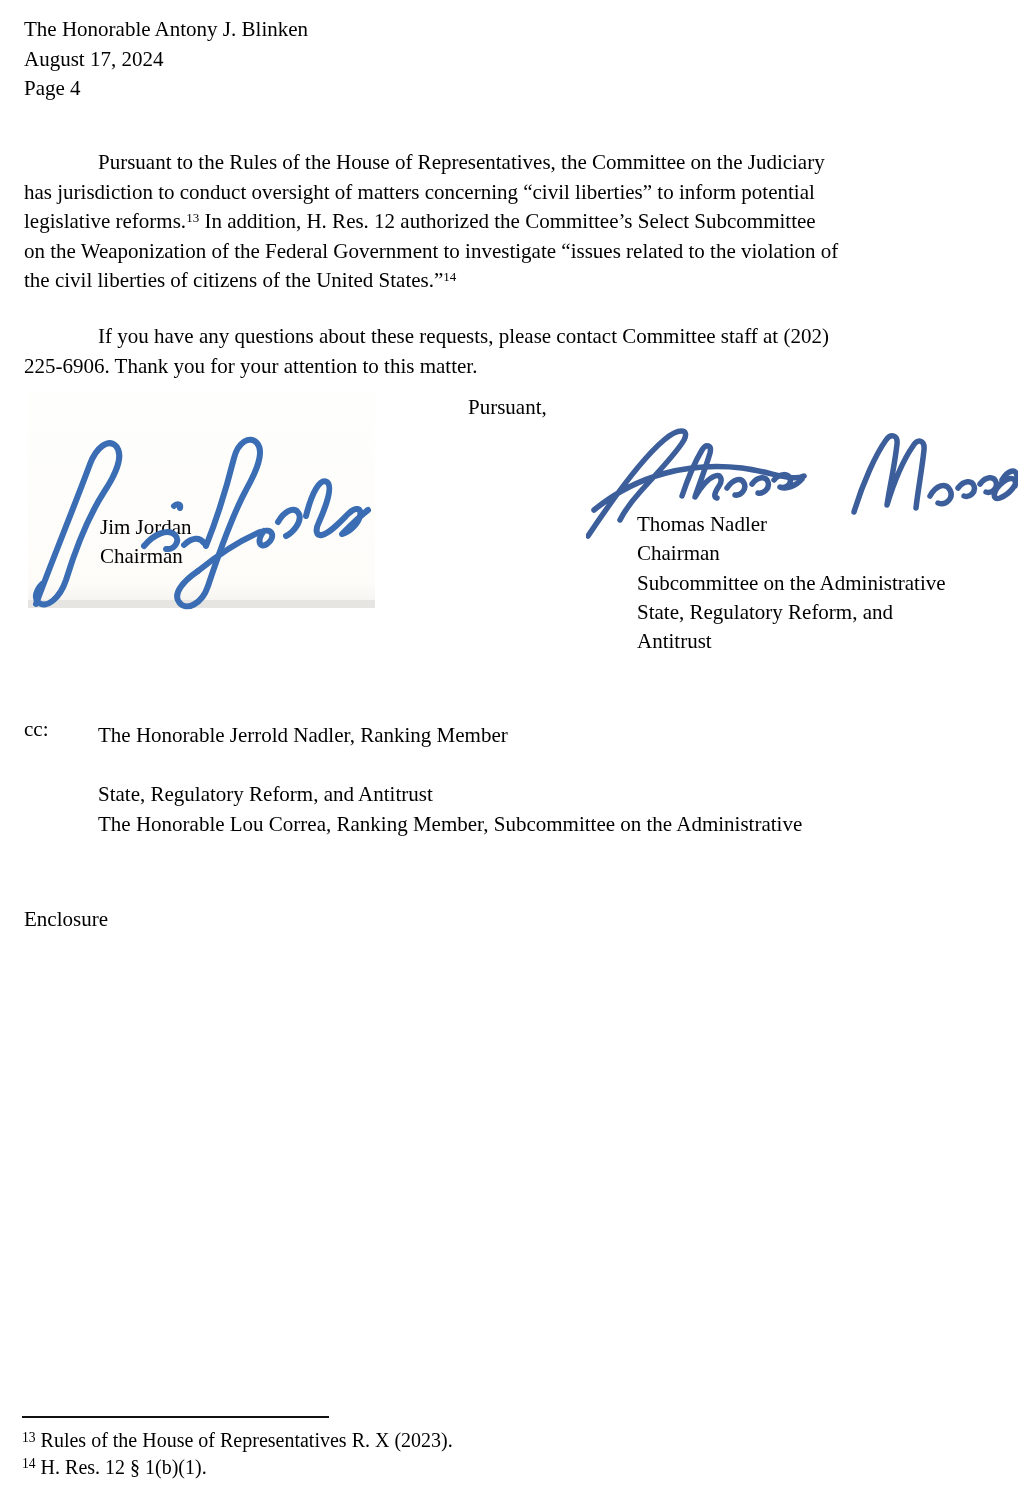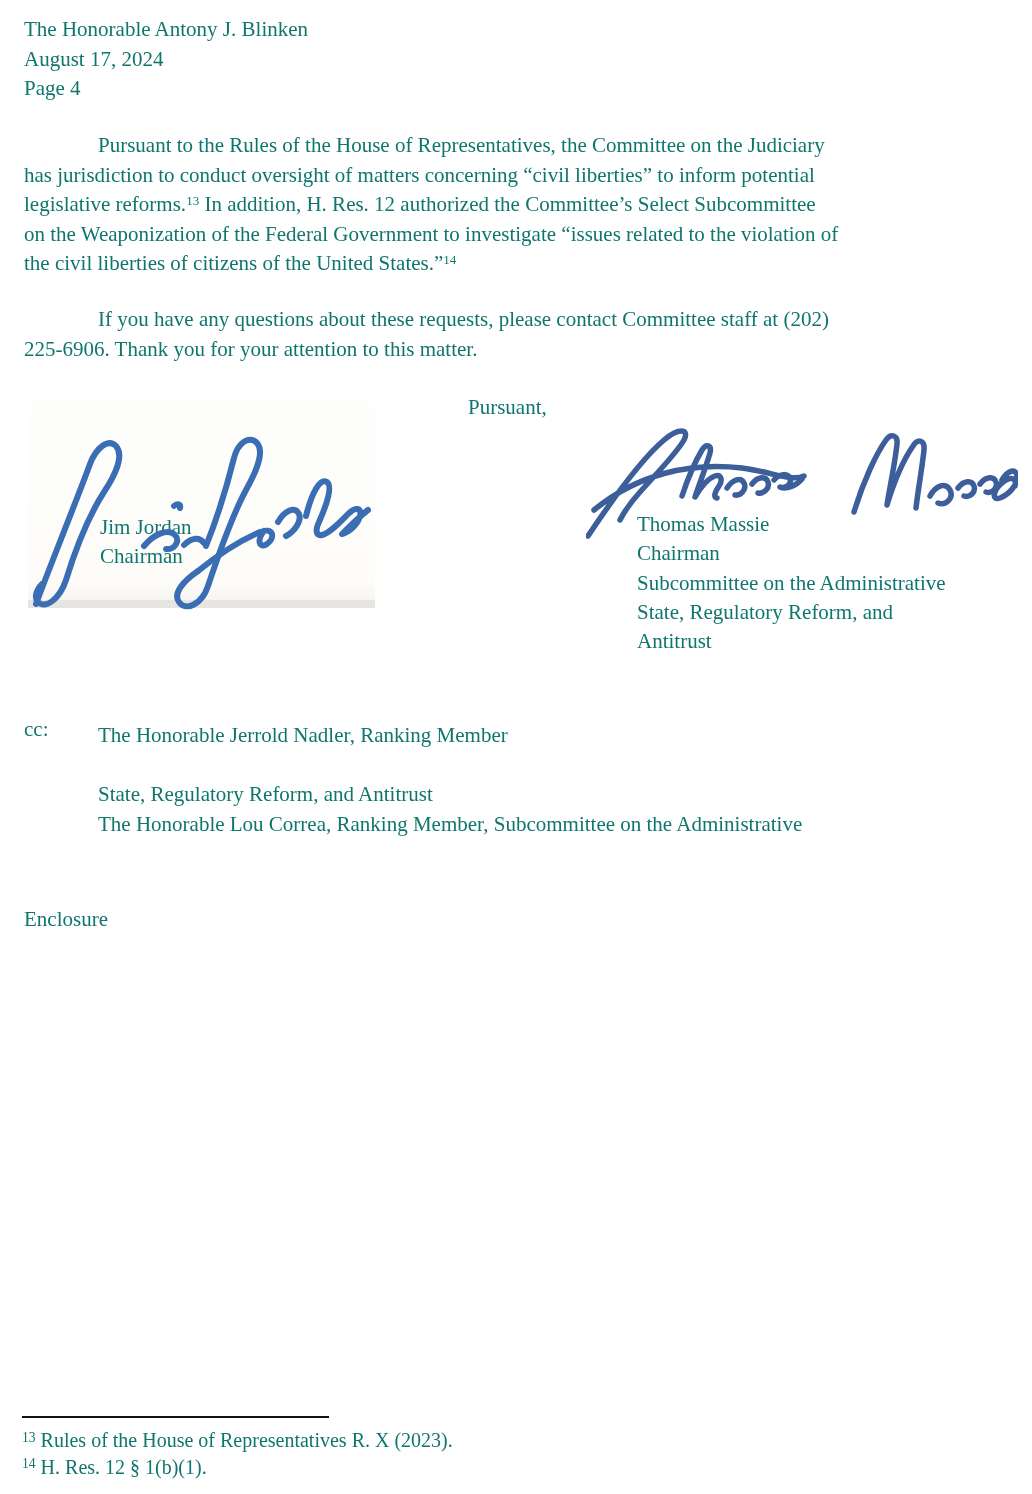--- a/index.html
+++ b/index.html
@@ -2,34 +2,34 @@
 <html><head>
 <meta charset="utf-8">
 <style>
   html,body{margin:0;padding:0;background:#ffffff;}
   .page{
     position:relative;
     width:1032px;height:1494px;
     background:#ffffff;
     font-family:"Liberation Serif","DejaVu Serif",serif;
     font-size:21px;
-    color:#0f766e;
+    color:#000000;
     overflow:hidden;
   }
   .line{min-height:1em;}
   .line.indent{padding-left:74px;}
   sup{
     font-size:0.62em;
     line-height:0;
     vertical-align:baseline;
     position:relative;
     top:-0.45em;
   }
   .header{position:absolute;left:24px;top:15px;line-height:29.5px;}
-  .para{position:absolute;left:24px;line-height:29.5px;width:995px;}
+  .para{position:absolute;left:24px;line-height:29.5px;width:995px;margin-top:17px;}
   .p1{top:131px;}
   .p2{top:305px;}
   .sincerely{position:absolute;left:468px;top:395px;}
   
   .jordan-photo{
     position:absolute;left:28px;top:392px;width:347px;height:216px;
     background:linear-gradient(180deg,#fefefc 0%,#fdfcf9 88%,#f3f2ee 100%);
     z-index:0;
   }
   .jordan-photo .photo-strip{
@@ -93,21 +93,21 @@
   </div>
 
   <svg class="sig-svg massie-sig" viewBox="0 0 432 118" fill="none" stroke-width="5.5" stroke-linecap="round" stroke-linejoin="round">
     <path d="M2,112 C22,82 52,38 78,16 C92,4 104,4 98,16 C90,30 70,50 54,68 C45,78 38,88 34,96 M8,86 C52,50 104,38 156,44 C186,48 206,58 218,52" stroke="#3c5e9b"></path>
     <path d="M96,72 C102,54 110,36 116,26 C120,19 126,21 124,29 C120,43 113,61 109,73 C115,63 123,54 129,52 C135,50 137,56 133,62 C129,68 127,73 131,74 M141,64 C147,55 155,53 158,59 C161,65 155,72 149,71 M166,60 C172,52 180,52 182,58 C184,64 178,70 172,69 M188,56 C194,49 202,49 204,55 C206,61 198,65 194,63 C200,66 210,62 216,55" stroke="#3c5e9b"></path>
     <path d="M268,88 C277,58 290,30 300,16 C305,9 312,11 311,20 C309,39 304,62 301,81 C308,58 318,35 327,22 C332,14 339,16 338,26 C336,45 332,66 330,84" stroke="#3c5e9b"></path>
     <path d="M344,72 C350,61 360,58 364,66 C368,74 360,82 352,79 M372,64 C378,56 386,56 388,62 C390,68 384,74 378,72 M394,60 C400,52 408,52 410,58 C412,64 406,70 400,68 M416,56 C422,46 430,44 431,52 C432,60 424,70 414,74 C405,77 407,66 417,58 C425,52 431,54 429,62" stroke="#3c5e9b"></path>
   </svg>
 
   <div class="sig-block massie-block">
-    <div>Thomas Massie</div>
+    <div>Thomas Nadler</div>
     <div>Chairman</div>
     <div>
         <div class="line">Subcommittee on the Administrative</div>
         <div class="line">State, Regulatory Reform, and</div>
         <div class="line">Antitrust</div>
       </div>
   </div>
 
   <div class="cc-label">cc:</div>
 

